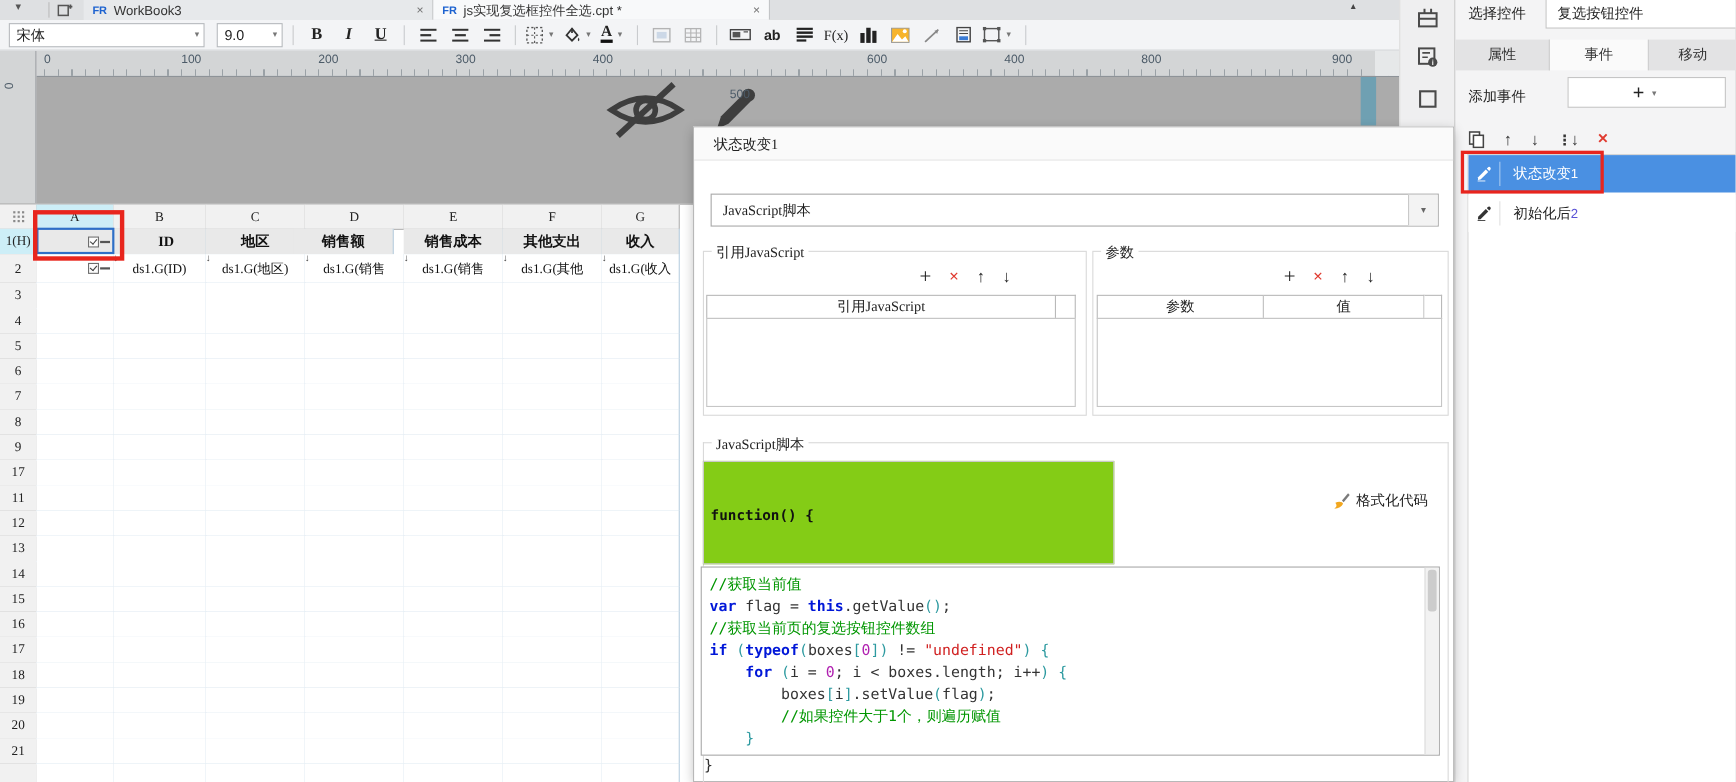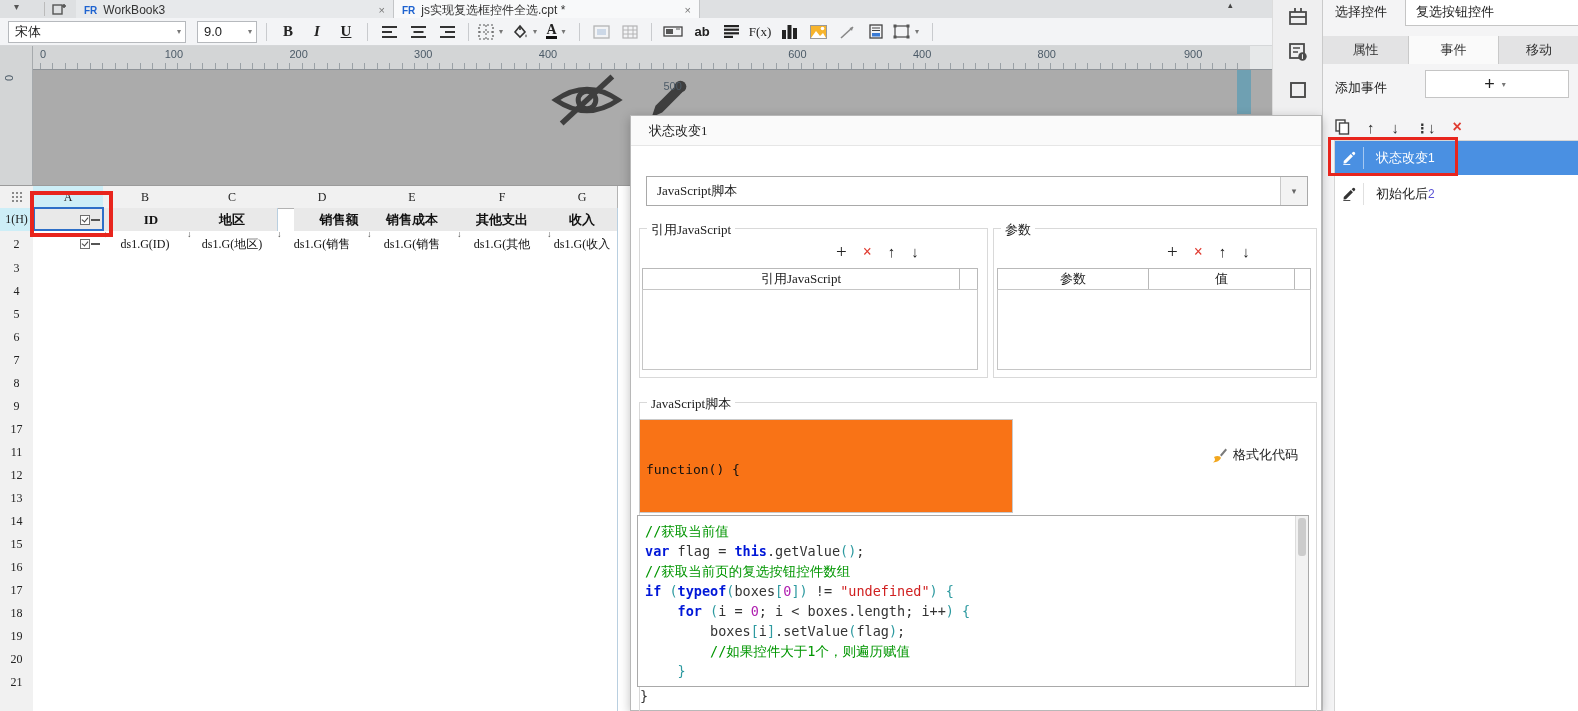--- a/index.html
+++ b/index.html
@@ -80,21 +80,21 @@
   .grp{position:absolute;border:1px solid #d9d9d9;}
   .grp-legend{position:absolute;background:#fff;padding:0 4px;font-size:13px;color:#222;z-index:2;}
   .mini-tools{position:absolute;display:flex;gap:16px;align-items:center;height:20px;}
   .mini-tools span{font-size:15px;color:#222;line-height:18px;}
   .mini-tools .del{color:#e03b30;font-weight:bold;font-size:16px;}
   .mini-tools .plus{font-size:19px;font-weight:300;}
   .thead{position:absolute;display:flex;height:22px;box-sizing:border-box;}
   .thead .th{border:1px solid #b9b9b9;border-left-width:0;background:#fff;display:flex;align-items:center;justify-content:center;font-size:13px;box-sizing:border-box;height:100%;}
   .thead .th:first-child{border-left-width:1px;}
   .listbox{position:absolute;background:#fff;border:1px solid #c6c6c6;box-sizing:border-box;}
-  #func-box{position:absolute;left:8px;top:303px;width:374px;height:94px;border:1px solid #c9c9c9;background:#f97316;box-sizing:border-box;}
+  #func-box{position:absolute;left:8px;top:303px;width:374px;height:94px;border:1px solid #c9c9c9;background:#84cc16;box-sizing:border-box;font-weight:bold;}
   #func-box .fn{position:absolute;left:6px;top:42px;font-family:"DejaVu Sans Mono","Liberation Mono",monospace;font-size:13px;color:#111;}
   #format-btn{position:absolute;left:580px;top:330px;display:flex;align-items:center;gap:5px;font-size:13px;color:#222;}
   #code-box{position:absolute;left:6px;top:399px;width:672px;height:172px;border:1px solid #a9a9a9;background:#fff;box-sizing:border-box;overflow:hidden;}
   #code-lines{position:absolute;left:0;top:0;right:13px;padding:5px 0 0 7px;}
   .cl{font-family:"DejaVu Sans Mono","Liberation Mono",monospace;font-size:13.5px;line-height:20px;white-space:pre;}
   .c-k{color:#0017d8;font-weight:bold;} .c-c{color:#009600;} .c-s{color:#d02020;}
   .c-n{color:#b020b0;} .c-p{color:#2d9aa0;} .c-d{color:#333;}
   #code-scroll{position:absolute;right:0;top:0;width:13px;height:100%;background:#f2f2f2;border-left:1px solid #dcdcdc;box-sizing:border-box;}
   #code-scroll .thumb{position:absolute;left:2px;top:2px;width:8px;height:38px;background:#ccc;border-radius:3px;}
   #closing-brace{position:absolute;left:9px;top:572px;font-family:"DejaVu Sans Mono","Liberation Mono",monospace;font-size:13.5px;color:#333;}
@@ -153,21 +153,21 @@
     <div id="h-ruler-ticks">
         <span class="rtick" style="left: 7px;">0</span>
         <span class="rtick" style="left: 131.7px;">100</span>
         <span class="rtick" style="left: 256.4px;">200</span>
         <span class="rtick" style="left: 381.1px;">300</span>
         <span class="rtick" style="left: 505.8px;">400</span>
         <span class="rtick" style="left: 630.5px; margin-top: 32px;">500</span>
         <span class="rtick" style="left: 755.2px;">600</span>
         <span class="rtick" style="left: 879.9px;">400</span>
         <span class="rtick" style="left: 1004.6px;">800</span>
-        <span class="rtick" style="left: 1151px;">900</span>
+        <span class="rtick" style="left: 1178px;">900</span>
       </div>
       <div class="ticks"></div>
   </div>
   <div id="ruler-fade" class="abs"></div>
   <div id="v-ruler" class="abs">
     <span class="vorigin">0</span>
   </div>
 
   <div id="sheet" class="abs">
       <div class="" id="sheet-corner" style="left: 0px; top: 0px; width: 34px; height: 23px;">
@@ -213,21 +213,21 @@
       <div class="rowhdr" style="left: 0px; top: 485px; width: 34px; height: 24px;">21</div>
       <div class="rowhdr" style="left: 0px; top: 508px; width: 34px; height: 18px;"></div>
       <div class="cell r1 right" style="left: 33px; top: 22px; width: 71px; height: 24px;">
         <span class="cbx">
           <span class="cbx-sq"></span>
           <span class="cbx-dash"></span>
         </span>
       </div>
       <div class="cell r1" style="left: 103px; top: 22px; width: 85px; height: 24px; padding-left: 12px;">ID</div>
       <div class="cell r1" style="left: 187px; top: 22px; width: 91px; height: 24px;">地区</div>
-      <div class="cell r1" style="left: 294px; top: 22px; width: 91px; height: 24px;">销售额</div>
+      <div class="cell r1" style="left: 267px; top: 22px; width: 91px; height: 24px;">销售额</div>
       <div class="cell r1" style="left: 367px; top: 22px; width: 91px; height: 24px;">销售成本</div>
       <div class="cell r1" style="left: 457px; top: 22px; width: 91px; height: 24px;">其他支出</div>
       <div class="cell r1" style="left: 547px; top: 22px; width: 71px; height: 24px;">收入</div>
       <div class="cell  right" style="left: 33px; top: 45px; width: 71px; height: 27px;">
         <span class="cbx">
           <span class="cbx-sq"></span>
           <span class="cbx-dash"></span>
         </span>
       </div>
       <div class="cell " style="left: 103px; top: 45px; width: 85px; height: 27px;">

